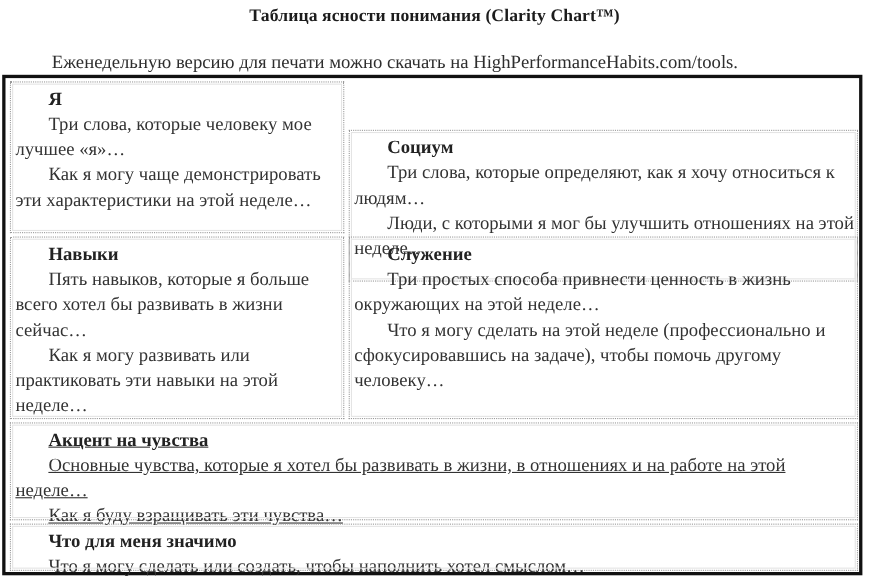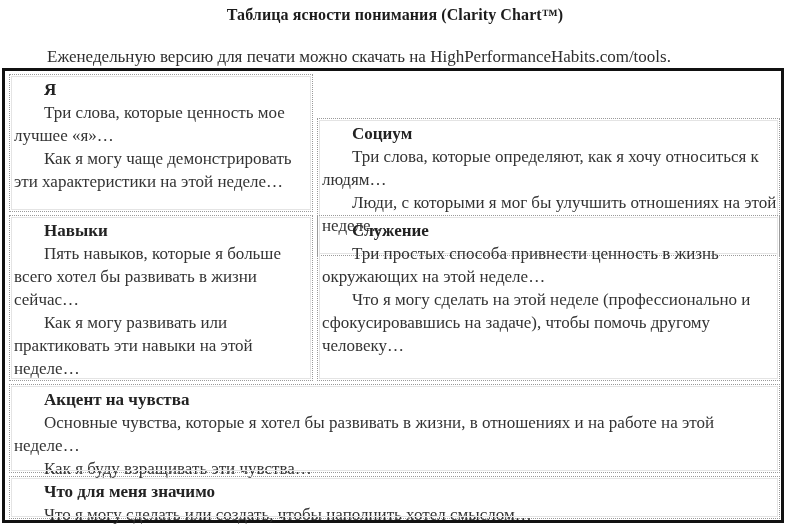--- a/index.html
+++ b/index.html
@@ -64,35 +64,35 @@
       text-indent: 30px;
     }
     .cell p {
       margin: 0;
       text-indent: 30px;
     }
     .c-self     { left: 4px;   top: 3px;   width: 304px; height: 138px; }
     .c-social   { left: 312px; top: 3px;   width: 463px; height: 138px; margin-top: 44px; }
     .c-skills   { left: 4px;   top: 144px; width: 304px; height: 166px; }
     .c-service  { left: 312px; top: 144px; width: 463px; height: 166px; font-family: Liberation Serif, serif; }
-    .c-emotions { left: 4px;   top: 313px; width: 771px; height: 89px; }
+    .c-emotions { left: 4px;   top: 313px; width: 771px; height: 89px; text-decoration: underline; }
     .c-meaning  { left: 4px;   top: 405px; width: 771px; height: 43px; }
     .c-emotions .heading, .c-meaning .heading { text-indent: 30px; }
   </style>
 </head>
 <body>
 
 <div class="title">Таблица ясности понимания (Clarity Chart™)</div>
 <div class="subtitle">Еженедельную версию для печати можно скачать на HighPerformanceHabits.com/tools.</div>
 
 <div class="chart-frame">
 
   <div class="cell c-self">
     <div class="heading">Я</div>
-    <p>Три слова, которые ценность мое лучшее «я»…</p>
+    <p>Три слова, которые человеку мое лучшее «я»…</p>
     <p>Как я могу чаще демонстрировать эти характеристики на этой неделе…</p>
   </div>
 
   <div class="cell c-social">
     <div class="heading">Социум</div>
     <p>Три слова, которые определяют, как я хочу относиться к людям…</p>
     <p>Люди, с которыми я мог бы улучшить отношениях на этой неделе…</p>
   </div>
 
   <div class="cell c-skills">

